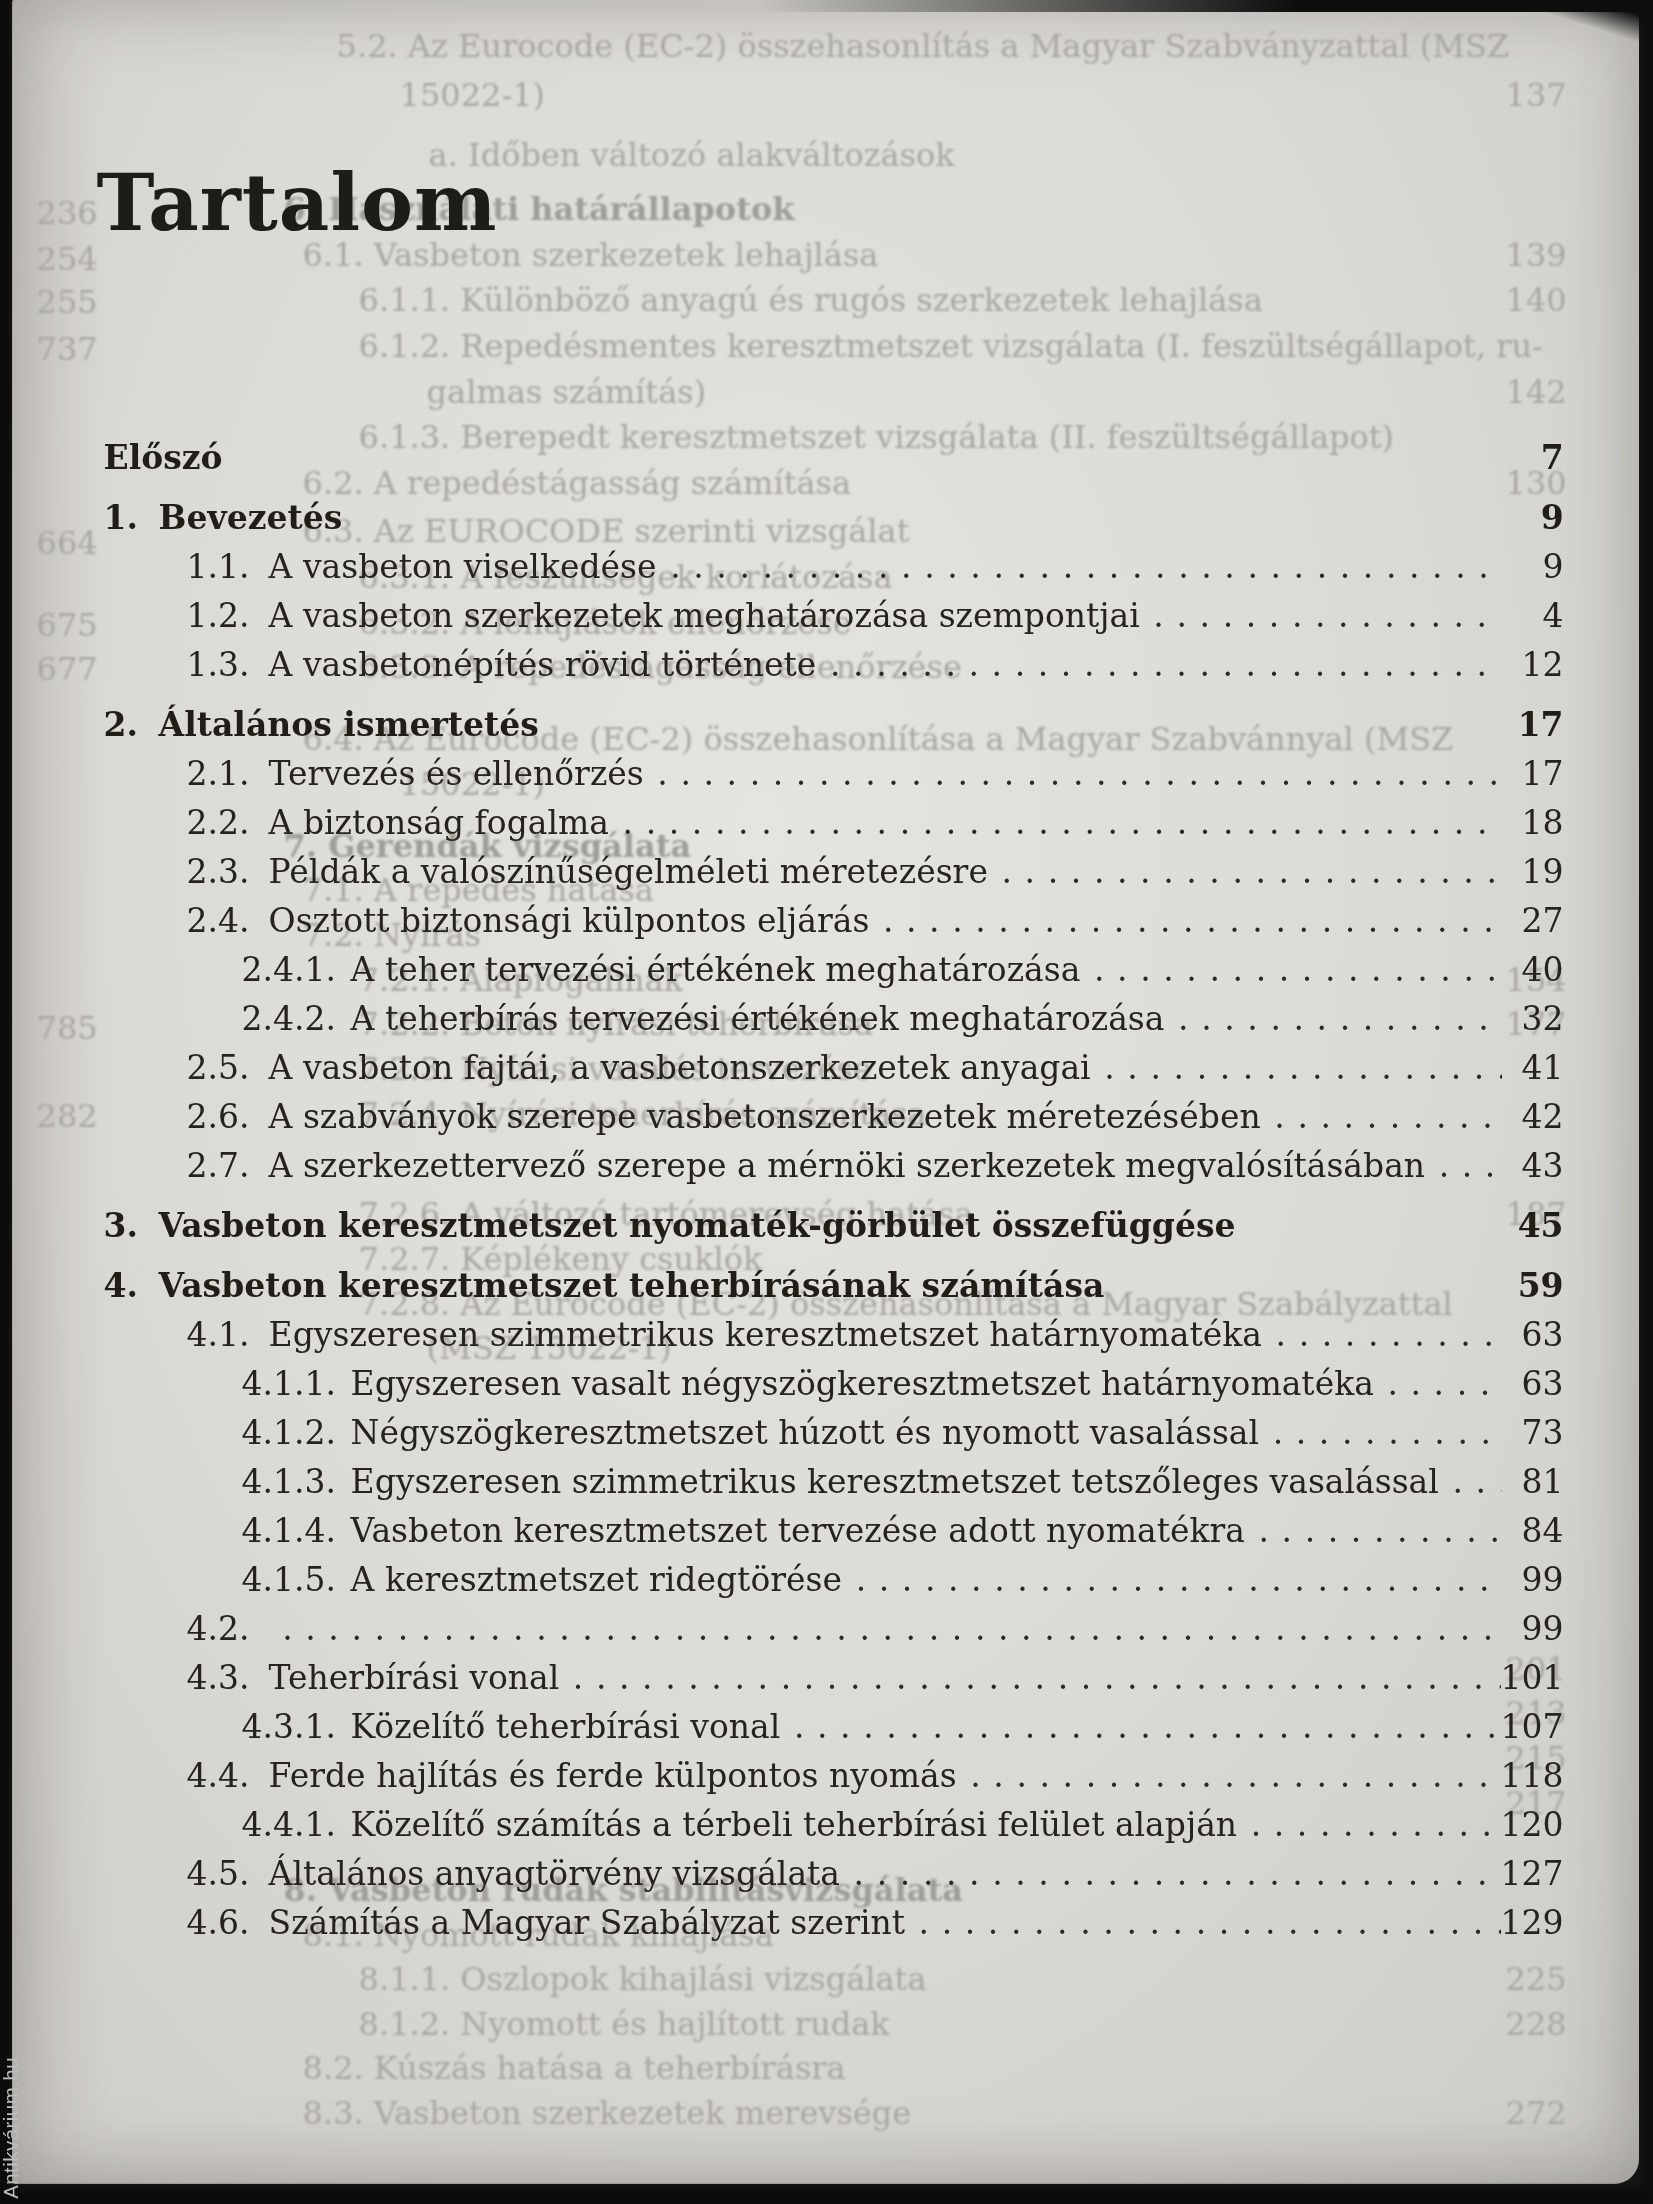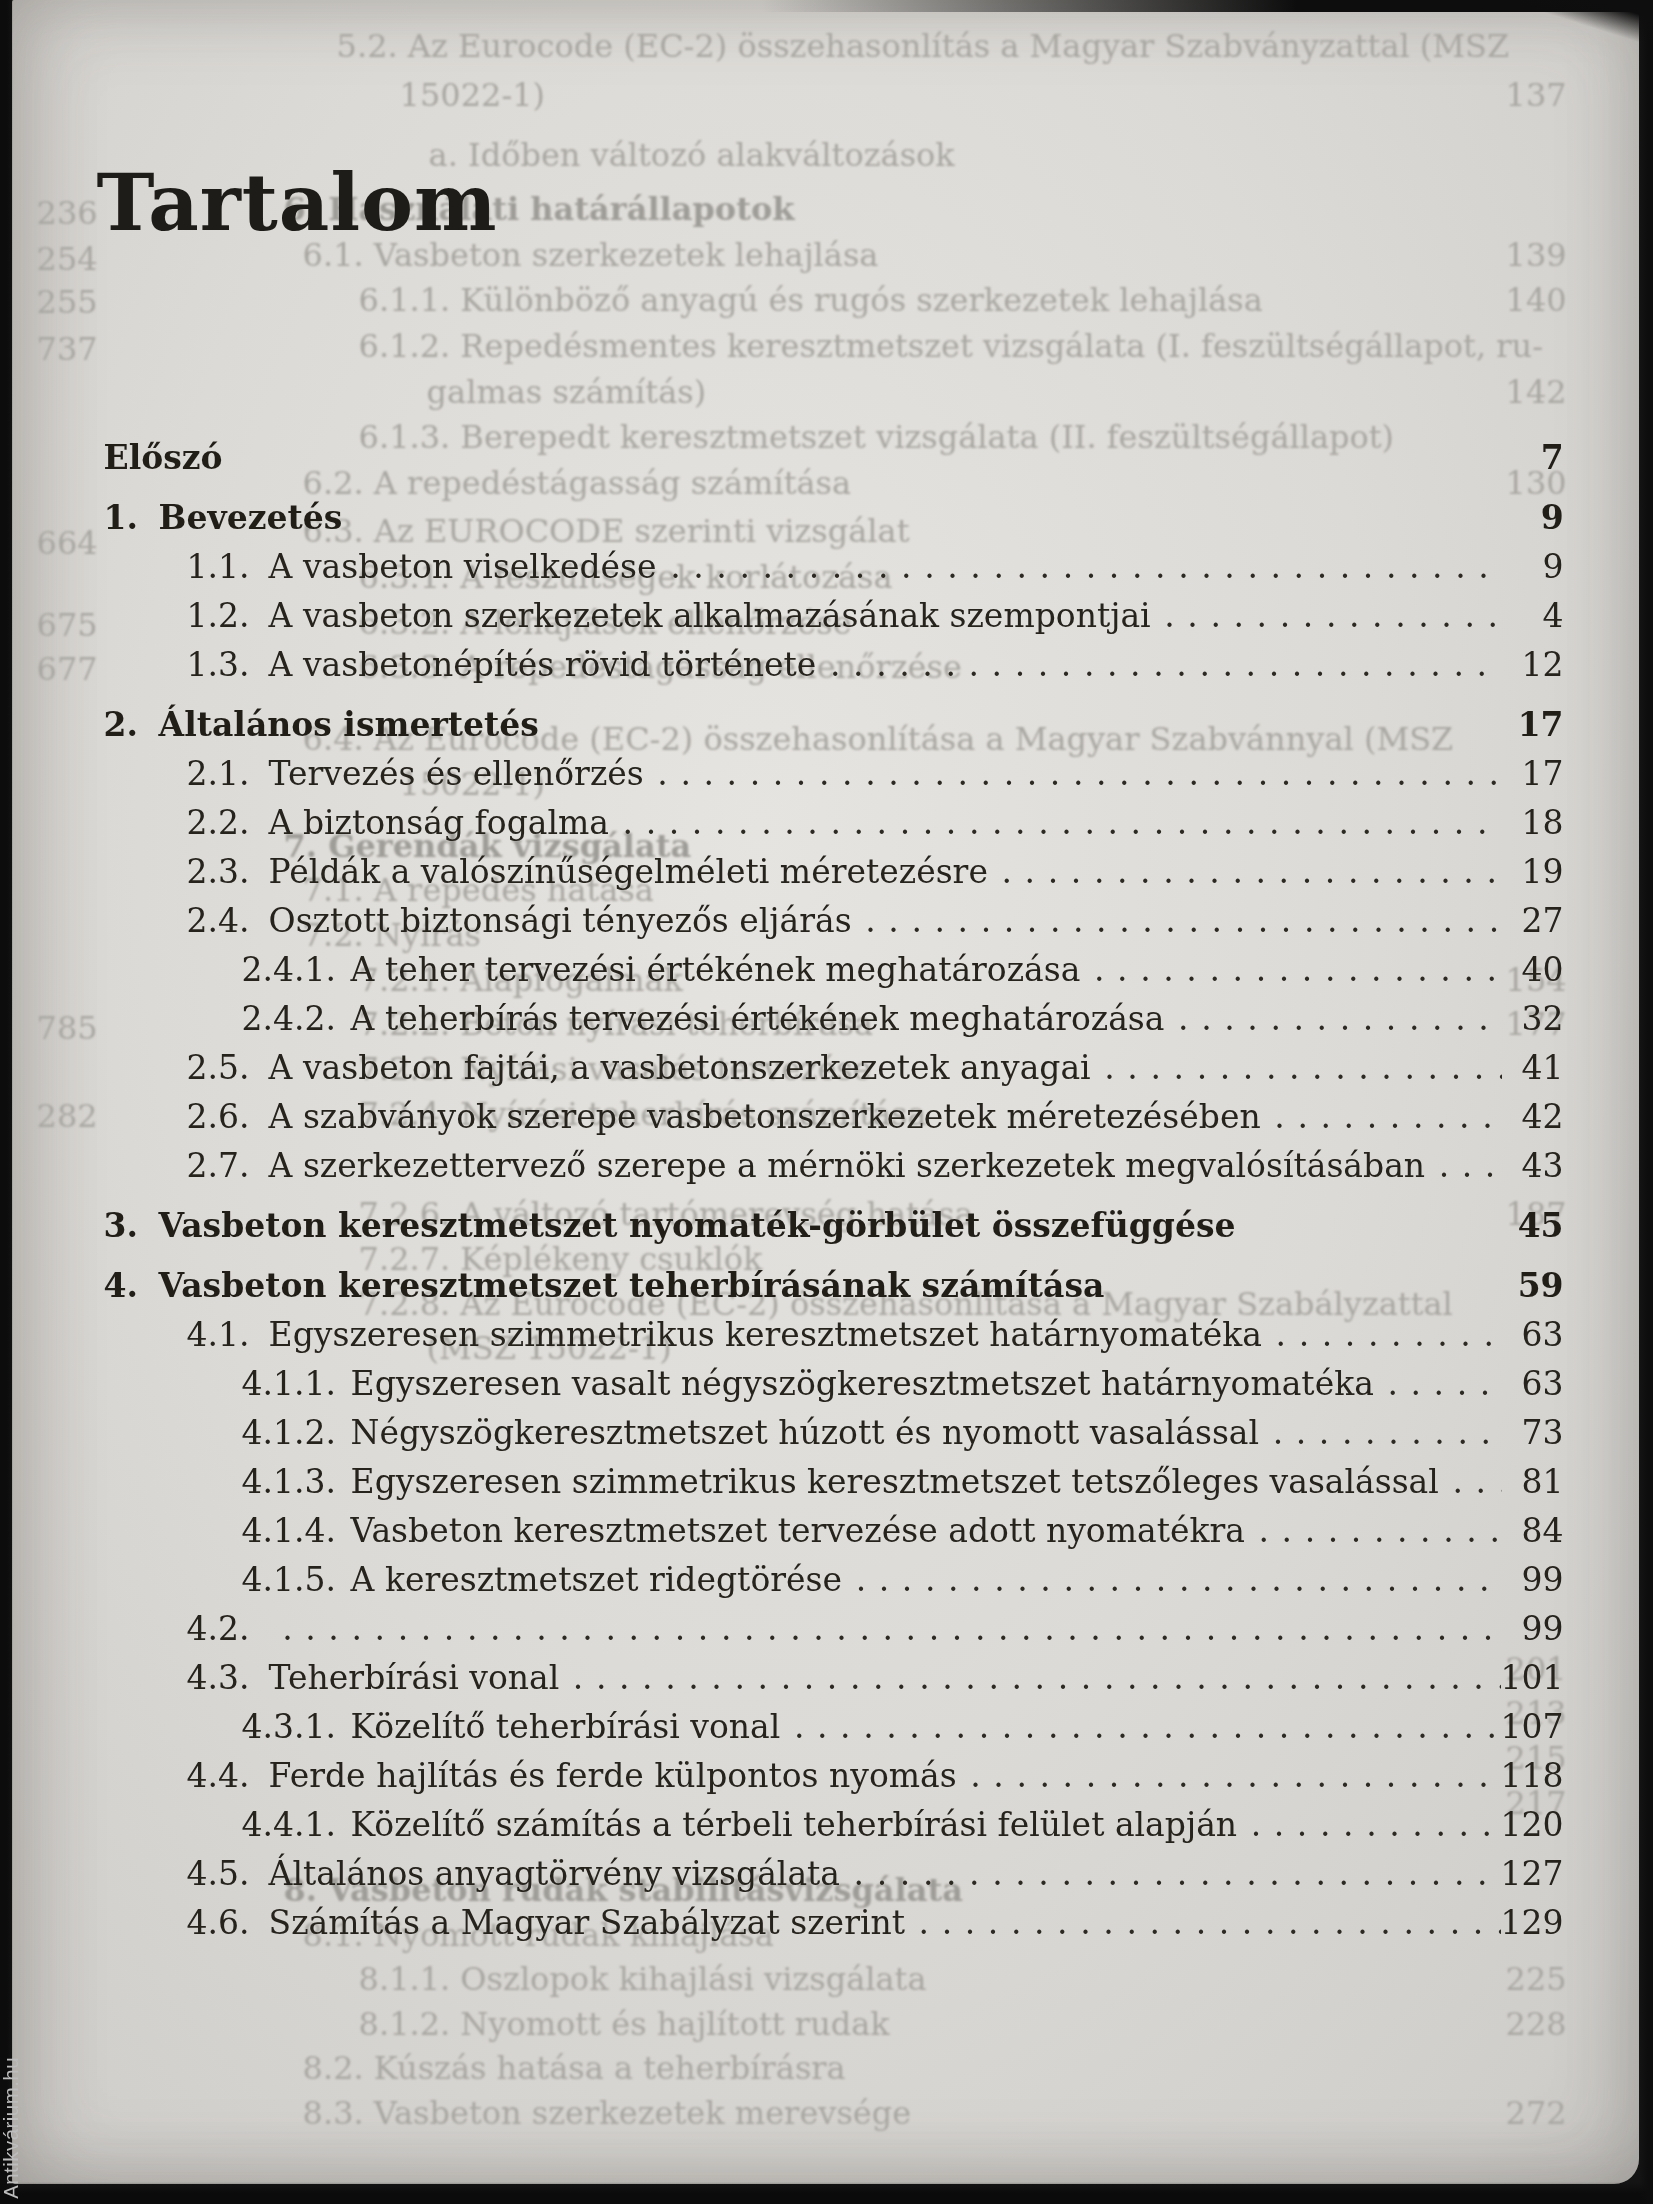--- a/index.html
+++ b/index.html
@@ -145,21 +145,21 @@
     <span class="page-num">9</span>
   </div>
       <div class="row lv1">
     <span class="num">1.1.</span>
     <span class="label">A vasbeton viselkedése</span>
     <span class="leader">..........................................................................................</span>
     <span class="page-num">9</span>
   </div>
       <div class="row lv1">
     <span class="num">1.2.</span>
-    <span class="label">A vasbeton szerkezetek alkalmazásának szempontjai</span>
+    <span class="label">A vasbeton szerkezetek meghatározása szempontjai</span>
     <span class="leader">..........................................................................................</span>
     <span class="page-num">4</span>
   </div>
       <div class="row lv1">
     <span class="num">1.3.</span>
     <span class="label">A vasbetonépítés rövid története</span>
     <span class="leader">..........................................................................................</span>
     <span class="page-num">12</span>
   </div>
       <div class="row lv0 bold gap">
@@ -181,21 +181,21 @@
     <span class="page-num">18</span>
   </div>
       <div class="row lv1">
     <span class="num">2.3.</span>
     <span class="label">Példák a valószínűségelméleti méretezésre</span>
     <span class="leader">..........................................................................................</span>
     <span class="page-num">19</span>
   </div>
       <div class="row lv1">
     <span class="num">2.4.</span>
-    <span class="label">Osztott biztonsági tényezős eljárás</span>
+    <span class="label">Osztott biztonsági külpontos eljárás</span>
     <span class="leader">..........................................................................................</span>
     <span class="page-num">27</span>
   </div>
       <div class="row lv2">
     <span class="num">2.4.1.</span>
     <span class="label">A teher tervezési értékének meghatározása</span>
     <span class="leader">..........................................................................................</span>
     <span class="page-num">40</span>
   </div>
       <div class="row lv2">

